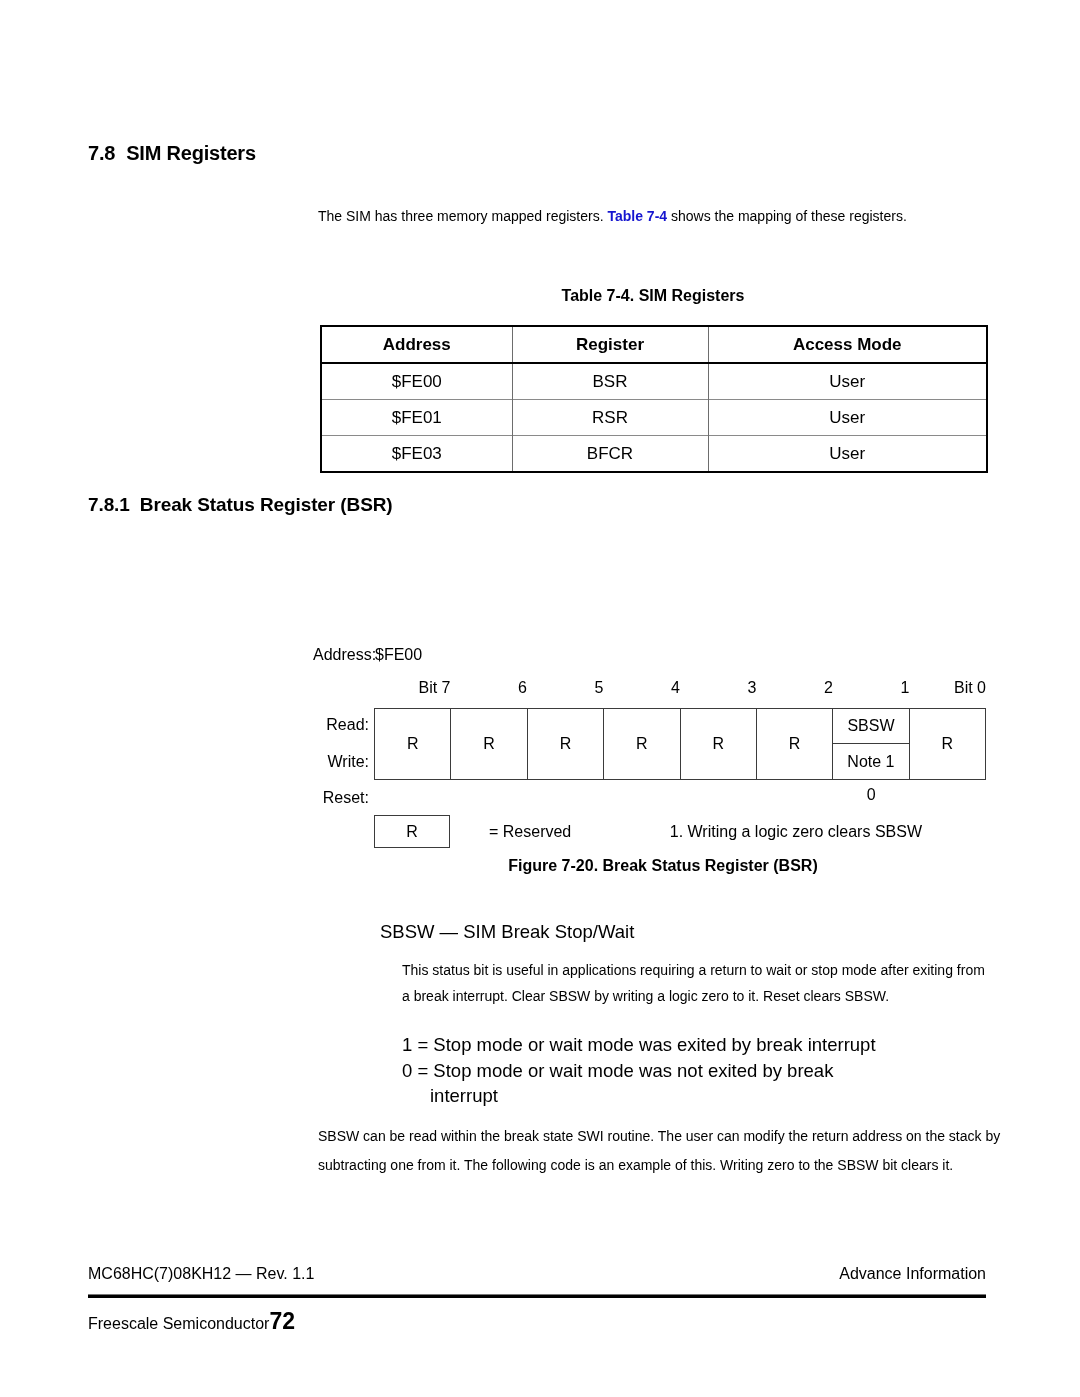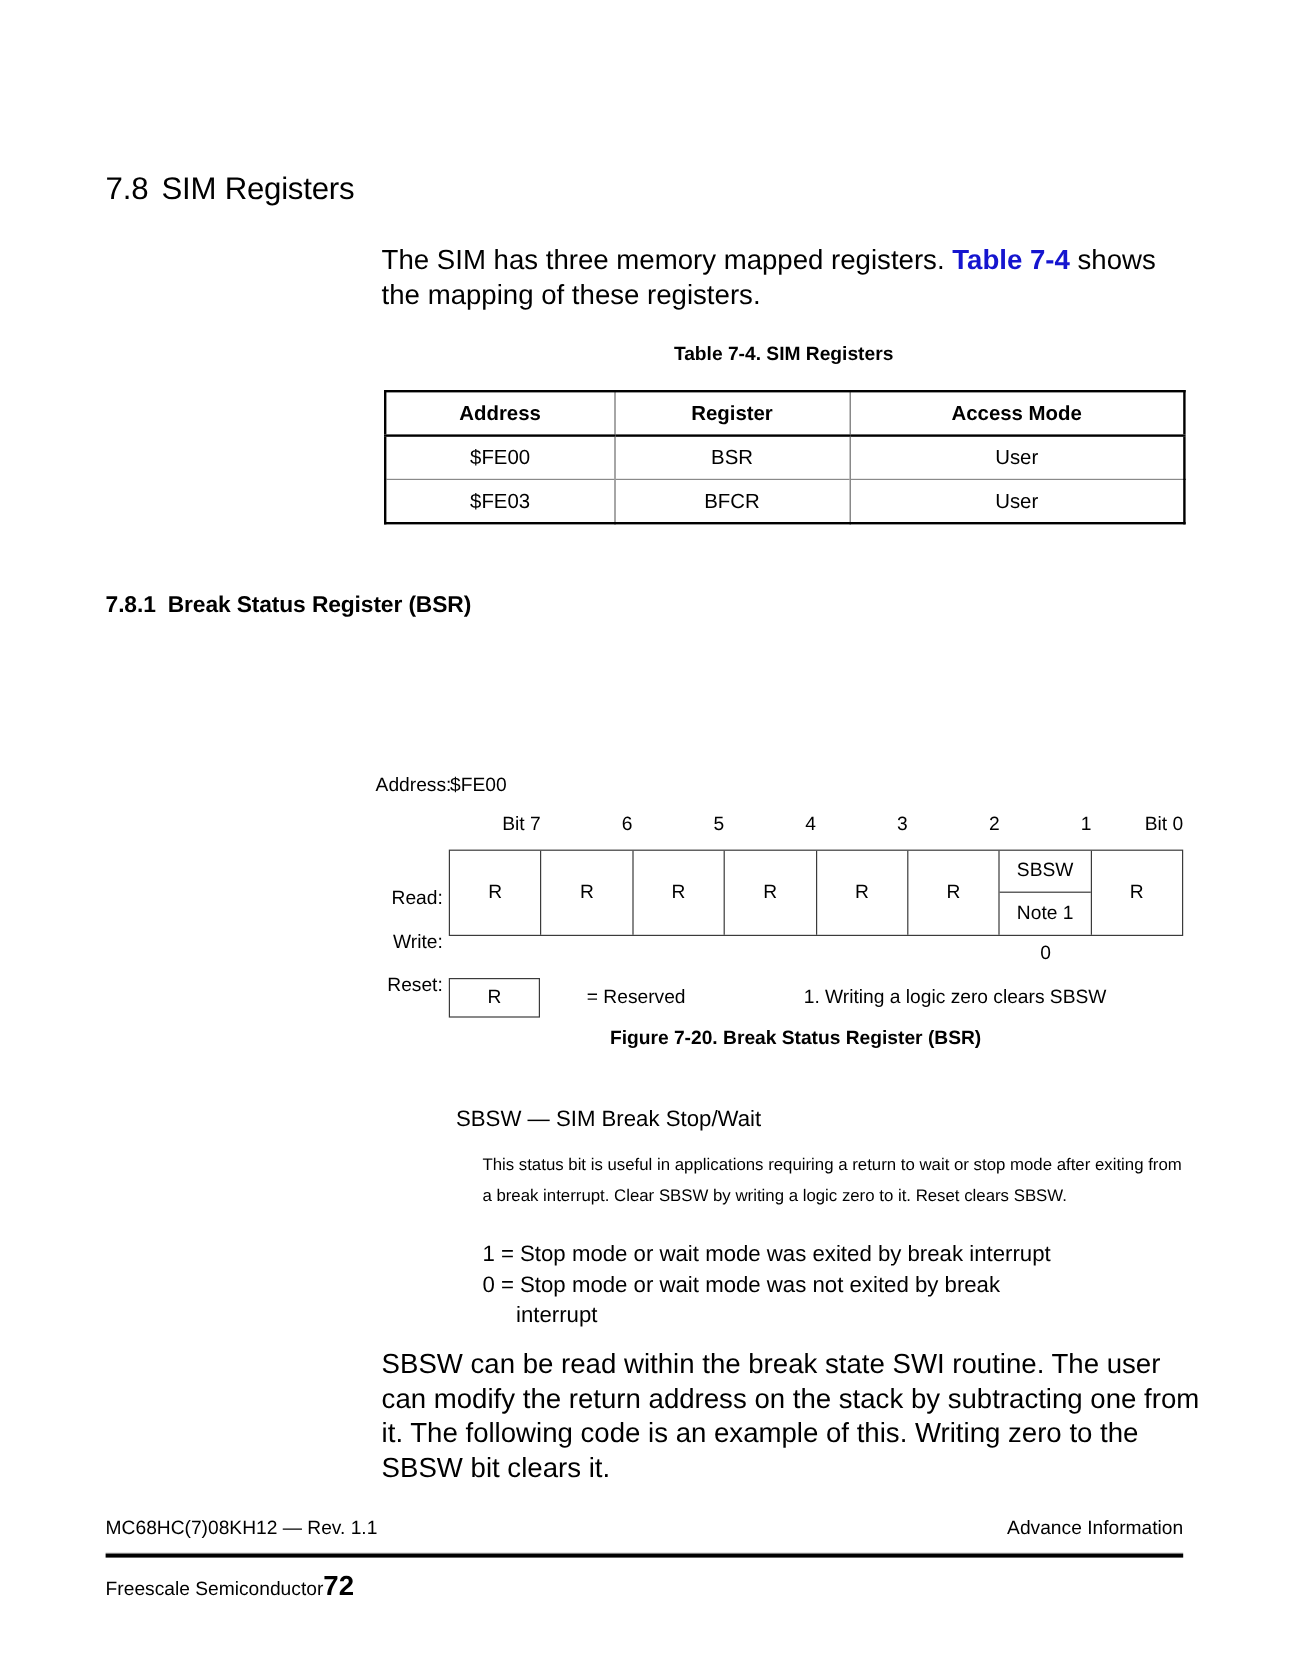--- a/index.html
+++ b/index.html
@@ -18,42 +18,42 @@
   .page {
     position: absolute;
     inset: 0;
   }
 
   
   .h2 {
     position: absolute;
     left: 88px;
     top: 142px;
-    font-size: 26px;
-    font-weight: normal;
+    font-size: 20px;
+    font-weight: bold;
     letter-spacing: -0.2px;
     white-space: nowrap;
   }
   .h2 .num { margin-right: 11px; }
 
   .h3 {
     position: absolute;
     left: 88px;
     top: 494px;
     font-size: 19px;
     font-weight: bold;
     letter-spacing: -0.1px;
     white-space: nowrap;
   }
   .h3 .num { margin-right: 10px; }
 
   
   .para {
     position: absolute;
-    font-size: 23px;
+    font-size: 14px;
     line-height: 29px;
     color: #000;
   }
   .para-intro { left: 318px; top: 202px; width: 672px; }
   .para-bsr   { left: 318px; top: 562px; width: 690px; }
   .para-last  { left: 318px; top: 1122px; width: 690px; }
 
   .link {
     color: #1515cf;
     font-weight: bold;
@@ -124,21 +124,21 @@
     top: 679px;
     width: 612px;
     display: flex;
   }
   .bitnums span {
     flex: 1 1 0;
     text-align: right;
     font-size: 16px;
   }
 
-  .rowlabels { position: absolute; left: 313px; width: 56px; text-align: right; font-size: 16px; margin-top: 24px; }
+  .rowlabels { position: absolute; left: 313px; width: 56px; text-align: right; font-size: 16px; }
   .lbl-read  { top: 716px; }
   .lbl-write { top: 753px; }
   .lbl-reset { top: 789px; }
 
   .regbox {
     position: absolute;
     left: 374px;
     top: 708px;
     width: 612px;
     height: 72px;
@@ -310,20 +310,25 @@
         <th>Access Mode</th>
       </tr>
     </thead>
     <tbody>
       <tr>
         <td>$FE00</td>
         <td>BSR</td>
         <td>User</td>
       </tr>
       <tr>
+        <td>$FE01</td>
+        <td>RSR</td>
+        <td>User</td>
+      </tr>
+      <tr>
         <td>$FE03</td>
         <td>BFCR</td>
         <td>User</td>
       </tr>
     </tbody>
   </table>
 
   <div class="h3">
     <span class="num">7.8.1</span><span>Break Status Register (BSR)</span>
   </div>

